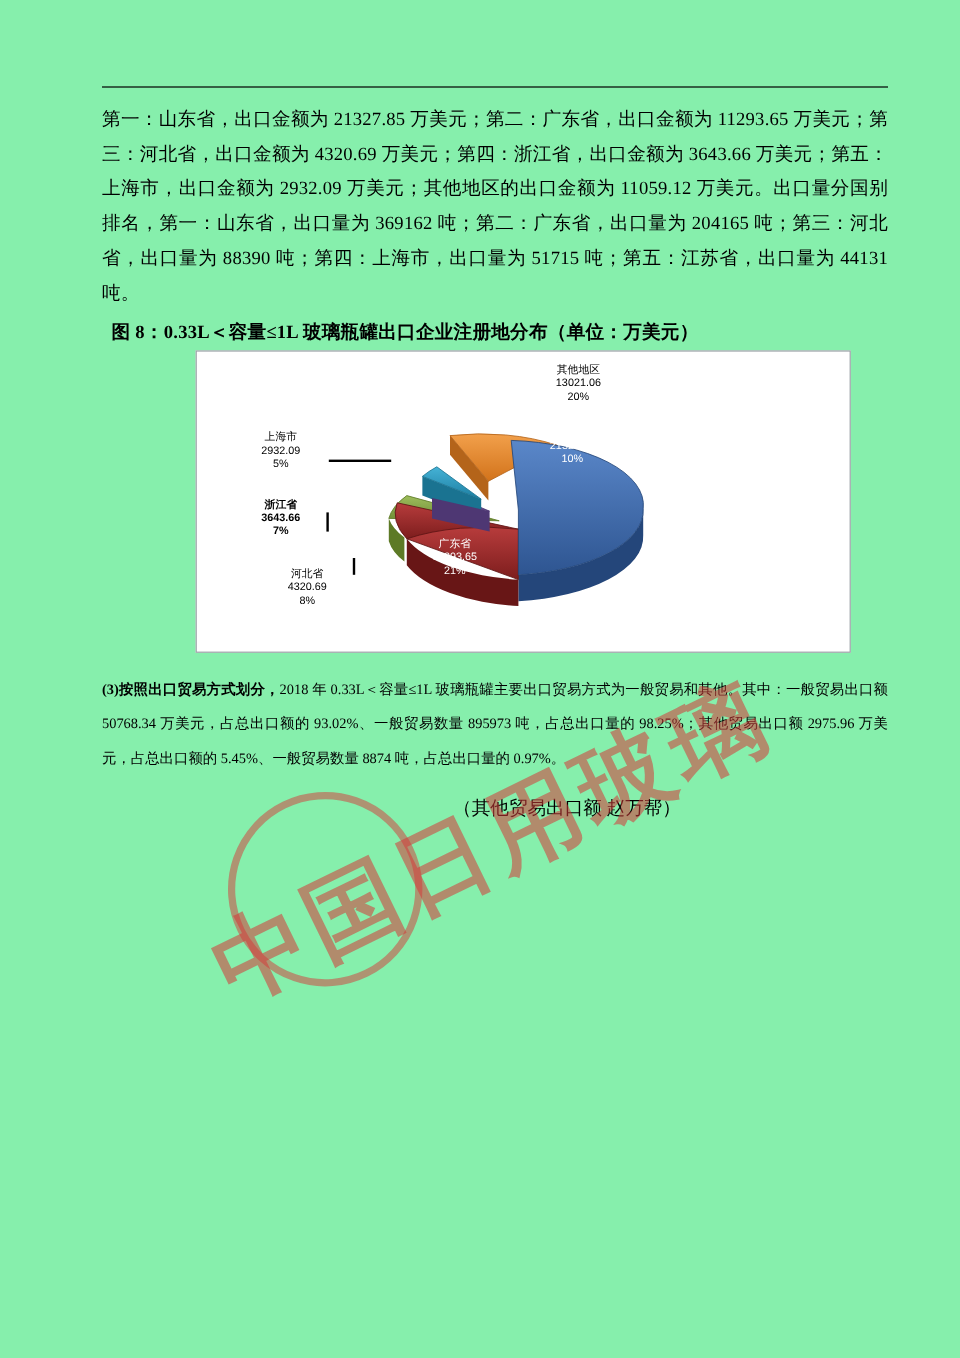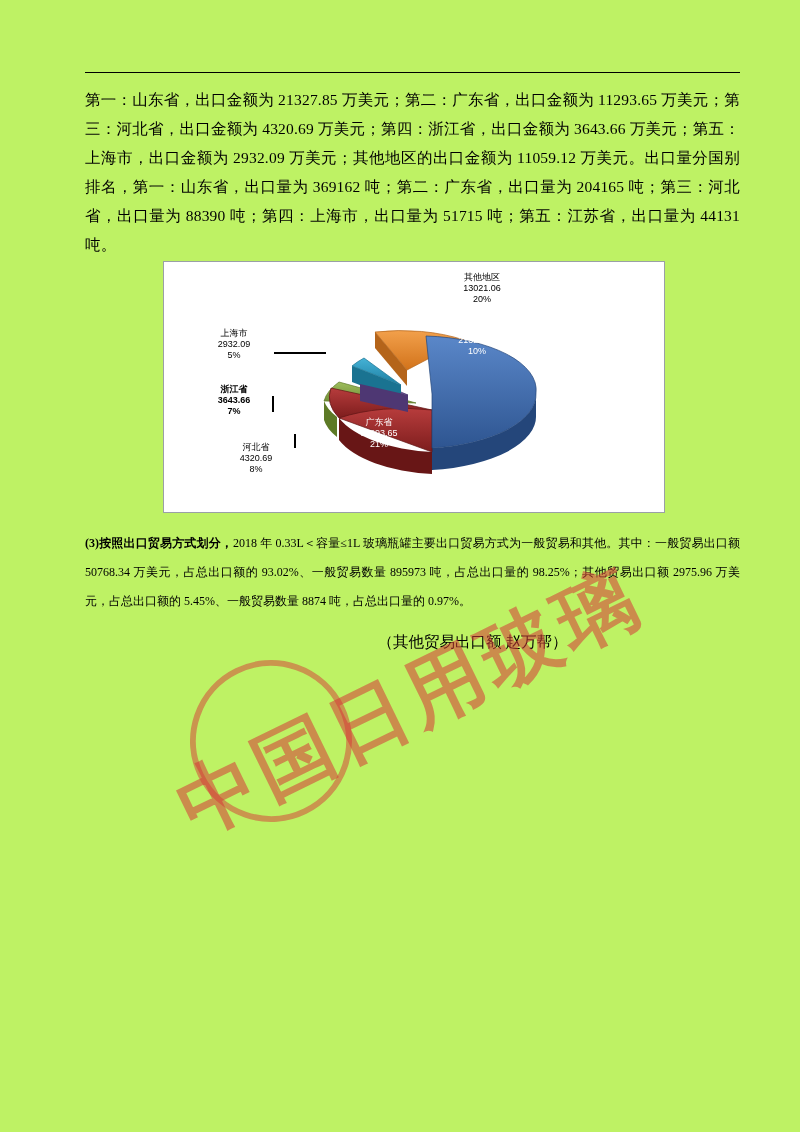--- a/index.html
+++ b/index.html
@@ -13,21 +13,21 @@
     position: relative;
     font-family: "Liberation Serif", serif;
     color: #000;
     overflow: hidden;
   }
   .page {
     position: absolute;
     left: 0; top: 0;
     width: 800px;
     height: 1132px;
-    background: #bef264;
+    background: #86efac;
   }
   .content {
     position: absolute;
     left: 85px;
     top: 72px;
     width: 655px;
   }
   .rule {
     border-top: 1.6px solid #000;
     width: 655px;
@@ -47,20 +47,21 @@
     margin: 8px 0 4px 8px;
     letter-spacing: 0.2px;
   }
   .chart-box {
     position: relative;
     margin: 2px 0 16px 78px;
     width: 500px;
     height: 250px;
     border: 1px solid #9aa0a6;
     background: #fff;
+    padding-left: 44px;
   }
   .chart-svg {
     position: absolute;
     left: 0; top: 0;
   }
   .lbl {
     position: absolute;
     font-family: "Liberation Sans", sans-serif;
     font-size: 9px;
     line-height: 11px;
@@ -126,20 +127,21 @@
 <body>
 
 <div class="page">
 
   <div class="content">
 
     <div class="rule"></div>
 
     <p class="para">第一：山东省，出口金额为 21327.85 万美元；第二：广东省，出口金额为 11293.65 万美元；第三：河北省，出口金额为 4320.69 万美元；第四：浙江省，出口金额为 3643.66 万美元；第五：上海市，出口金额为 2932.09 万美元；其他地区的出口金额为 11059.12 万美元。出口量分国别排名，第一：山东省，出口量为 369162 吨；第二：广东省，出口量为 204165 吨；第三：河北省，出口量为 88390 吨；第四：上海市，出口量为 51715 吨；第五：江苏省，出口量为 44131 吨。</p>
 
+    <div class="fig-title">图 8：0.33L＜容量≤1L 玻璃瓶罐出口企业注册地分布（单位：万美元）</div>
 
     <div class="chart-box">
       <svg class="chart-svg" width="500" height="250" viewBox="0 0 500 250">
         <defs>
           <linearGradient id="gShandong" x1="0" y1="0" x2="0" y2="1">
             <stop offset="0%" stop-color="#5a87c9"></stop>
             <stop offset="100%" stop-color="#2e5591"></stop>
           </linearGradient>
           <linearGradient id="gGuangdong" x1="0" y1="0" x2="0" y2="1">
             <stop offset="0%" stop-color="#b73c3c"></stop>

